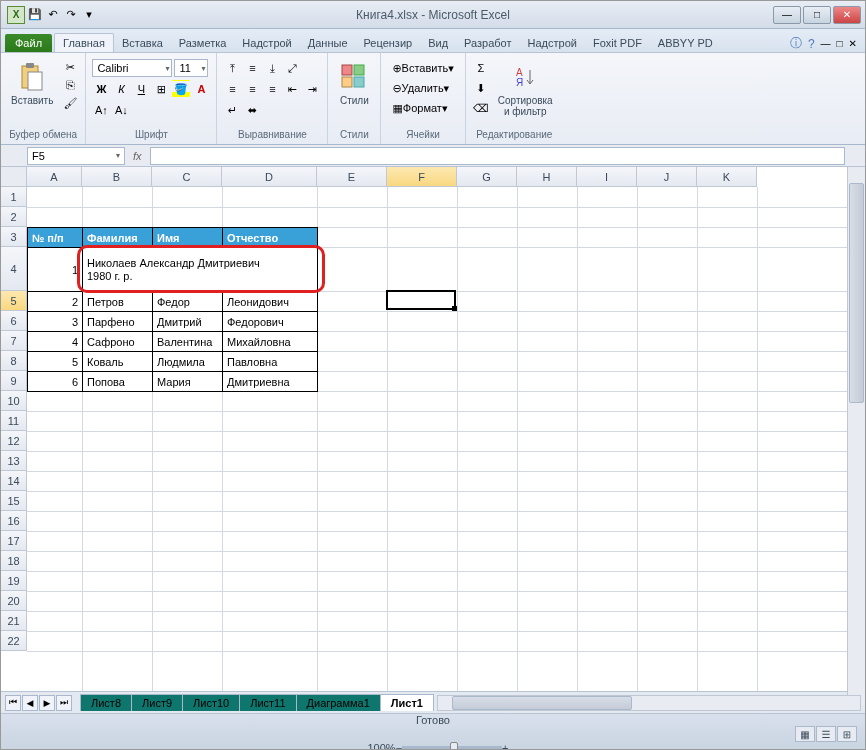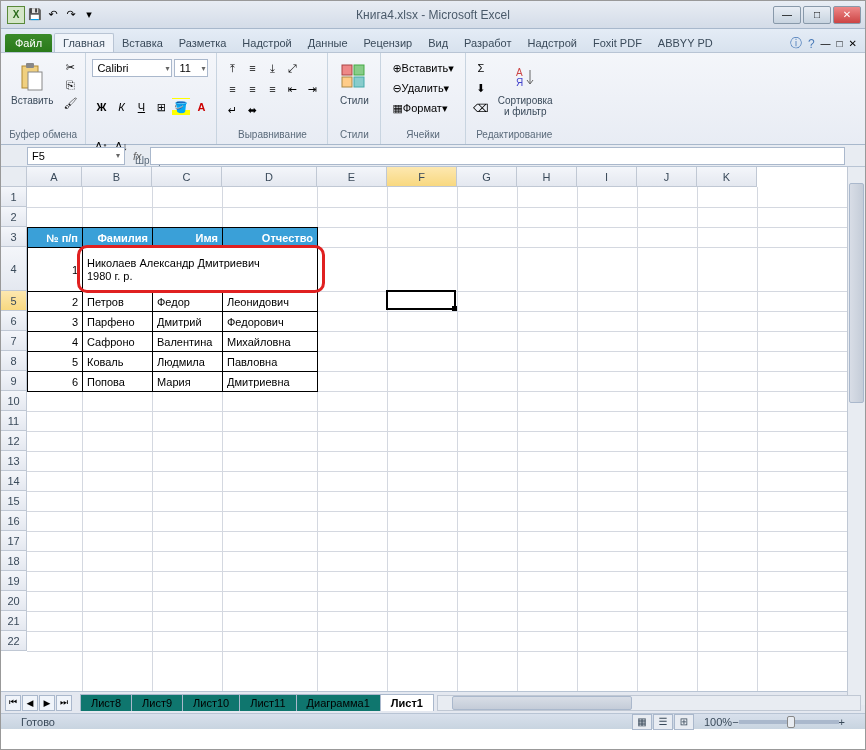--- a/index.html
+++ b/index.html
@@ -54,40 +54,40 @@
 .rh { height: 20px; background: linear-gradient(#f4f6fa,#e4e8f0); border-right: 1px solid #c0c8d4; border-bottom: 1px solid #c0c8d4; font-size: 11px; color: #3a4a5a; display: flex; align-items: center; justify-content: center; }
 .rh.sel { background: linear-gradient(#fde8b0,#f8d880); }
 .rh.tall { height: 44px; }
 .cells { position: absolute; left: 26px; top: 20px; right: 0; bottom: 0; }
 .gridlines { position: absolute; inset: 0; }
 .gl-v { position: absolute; top: 0; bottom: 0; width: 1px; background: #d4d8e0; }
 .gl-h { position: absolute; left: 0; right: 0; height: 1px; background: #d4d8e0; }
 
 .data-table { position: absolute; }
 .data-table td, .data-table th { border: 1px solid #000; font-size: 11px; padding: 2px 4px; height: 20px; vertical-align: middle; background: #fff; }
-.data-table th { background: #3aa0d8; color: #fff; font-weight: bold; text-align: right; margin-left: 16px; }
+.data-table th { background: #3aa0d8; color: #fff; font-weight: bold; text-align: left; margin-left: 16px; }
 .data-table .num { text-align: right; }
 .merged-cell { text-align: left; line-height: 13px; height: 44px !important; position: relative; }
 .red-outline { position: absolute; border: 3px solid #e02020; border-radius: 10px; pointer-events: none; }
 
 .active-cell { position: absolute; border: 2px solid #000; background: #fff; }
 .active-cell::after { content: ''; position: absolute; right: -3px; bottom: -3px; width: 5px; height: 5px; background: #000; }
 
 
 .sheet-bar { height: 22px; background: #e4e8f0; border-top: 1px solid #b8c4d4; display: flex; align-items: center; }
 .nav-btns { display: flex; padding: 0 4px; gap: 1px; }
 .nav-btn { width: 16px; height: 16px; border: 1px solid #aab8cc; background: #f0f4fa; font-size: 9px; display: flex; align-items: center; justify-content: center; }
 .sheet-tabs { display: flex; align-items: end; margin-left: 4px; }
 .sheet-tab { padding: 2px 10px; font-size: 11px; background: #0f766e; border: 1px solid #aab8cc; border-bottom: none; margin-right: -1px; }
 .sheet-tab.active { background: #fff; font-weight: bold; }
 .hscroll { flex: 1; margin: 0 4px; height: 16px; background: #e8ecf2; border: 1px solid #c0c8d4; position: relative; }
 .hscroll-thumb { position: absolute; left: 14px; top: 0; bottom: 0; width: 180px; background: linear-gradient(#d8dde6,#c4ccd8); border: 1px solid #aab8cc; border-radius: 2px; }
 
 
-.statusbar { height: 16px; background: linear-gradient(#d8e0ec,#c8d4e0); border-top: 1px solid #b8c4d4; display: flex; align-items: center; padding: 0 20px; font-size: 11px; color: #3a4a5a; }
+.statusbar { height: 38px; background: linear-gradient(#d8e0ec,#c8d4e0); border-top: 1px solid #b8c4d4; display: flex; align-items: center; padding: 0 8px; font-size: 11px; color: #3a4a5a; flex-direction: column; }
 .view-btns { margin-left: auto; display: flex; gap: 1px; }
 .view-btn { width: 20px; height: 16px; border: 1px solid #aab8cc; background: #e8ecf2; display: flex; align-items: center; justify-content: center; font-size: 10px; }
 .zoom { display: flex; align-items: center; margin-left: 10px; }
 .zoom-slider { width: 100px; height: 4px; background: #aab8cc; position: relative; }
 .zoom-thumb { position: absolute; left: 48px; top: -4px; width: 8px; height: 12px; background: #e8ecf2; border: 1px solid #888; border-radius: 2px; }
 
 .vscroll { position: absolute; right: 0; top: 166px; bottom: 44px; width: 18px; background: #e8ecf2; border-left: 1px solid #c0c8d4; }
 .vscroll-thumb { position: absolute; left: 1px; right: 1px; top: 16px; height: 220px; background: linear-gradient(90deg,#d8dde6,#c4ccd8); border: 1px solid #aab8cc; border-radius: 2px; }
 
 svg { display: block; }
@@ -149,21 +149,21 @@
       <div class="mini-col">
         <div class="mini-btn">✂</div>
         <div class="mini-btn">⎘</div>
         <div class="mini-btn">🖌</div>
       </div>
     </div>
     <div class="group-label">Буфер обмена</div>
   </div>
 
   <div class="group">
-    <div class="group-body" style="flex-direction:column;gap:21px;">
+    <div class="group-body" style="flex-direction:column;gap:3px;">
       <div class="btn-row">
         <div class="combo" style="width:80px;">Calibri</div>
         <div class="combo" style="width:34px;">11</div>
       </div>
       <div class="btn-row">
         <div class="fmt-btn">
             <b>Ж</b>
           </div>
         <div class="fmt-btn">
             <i>К</i>

